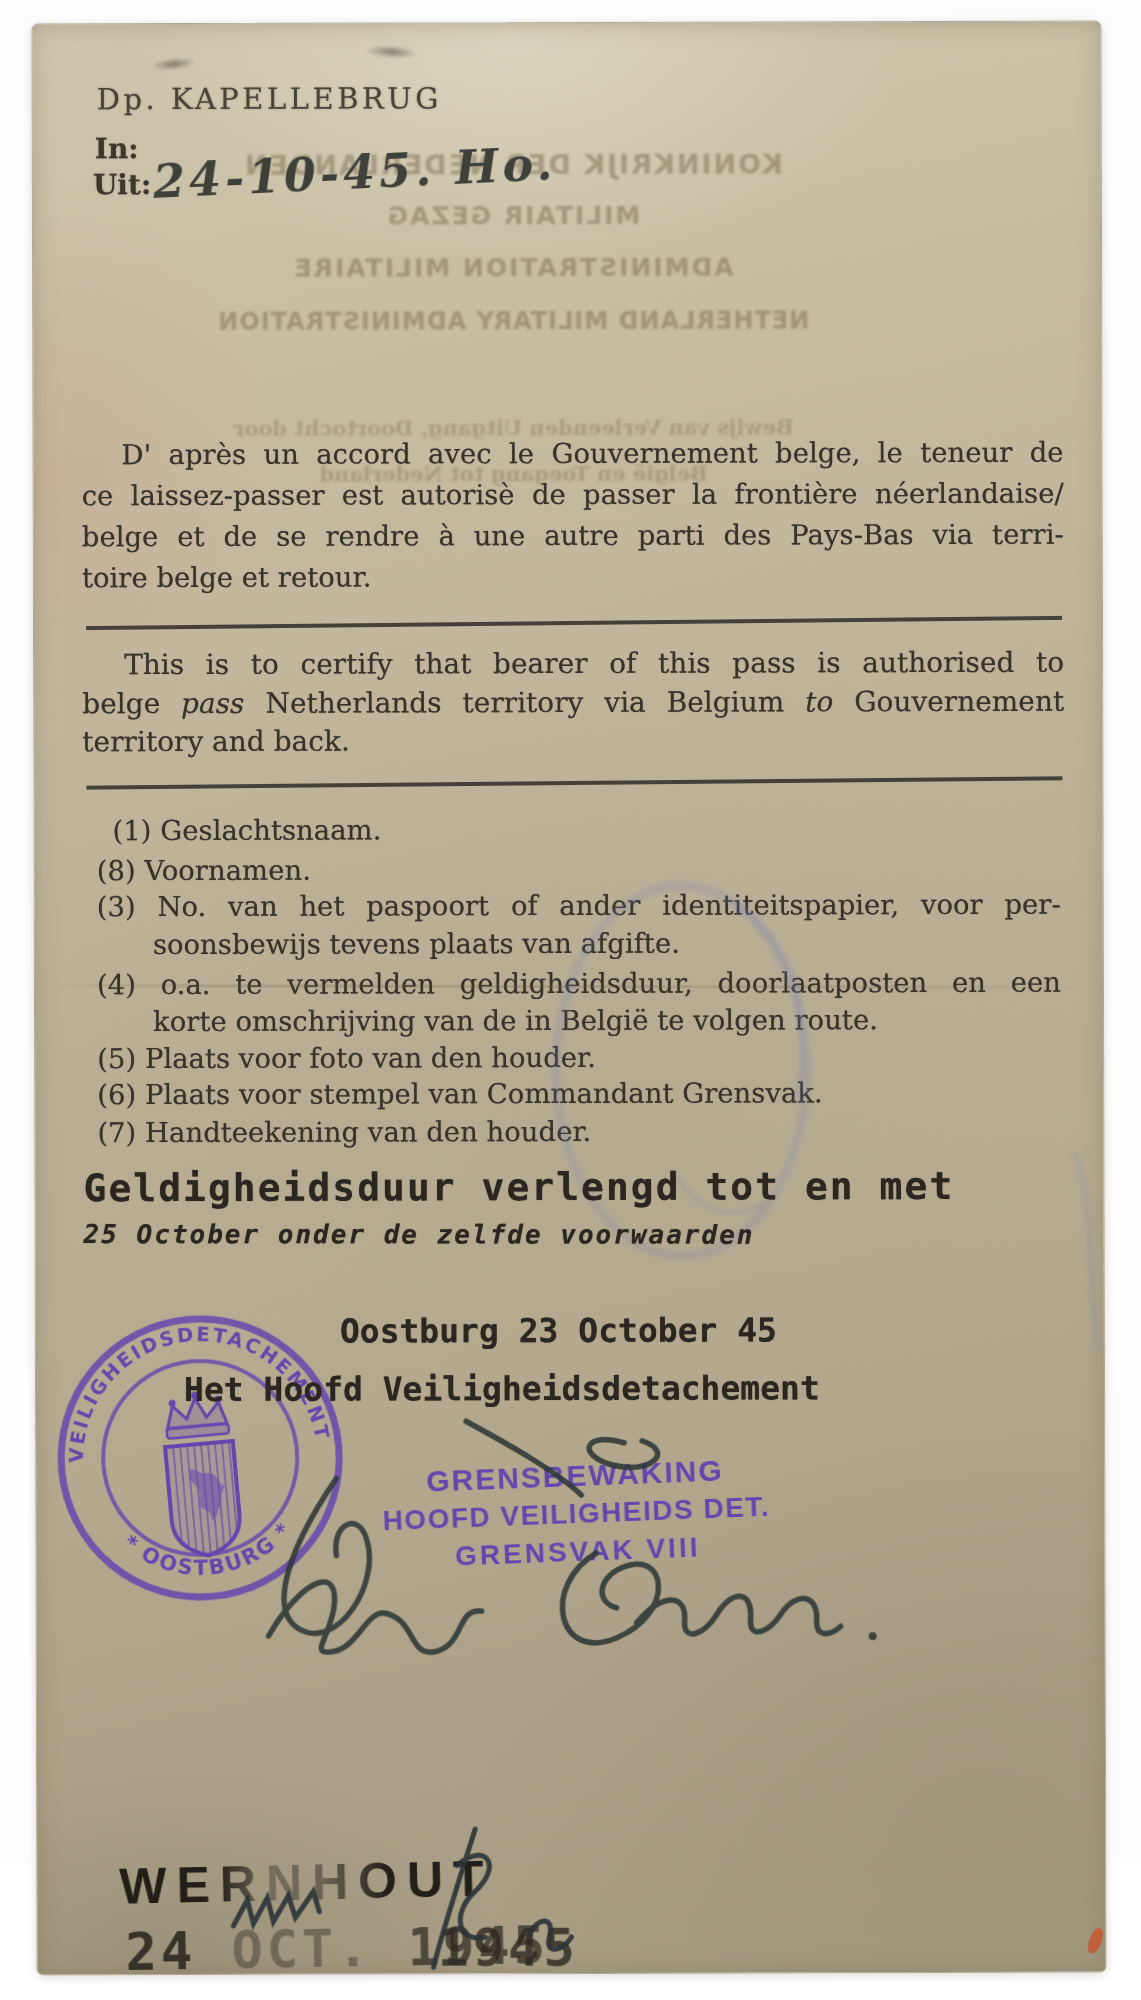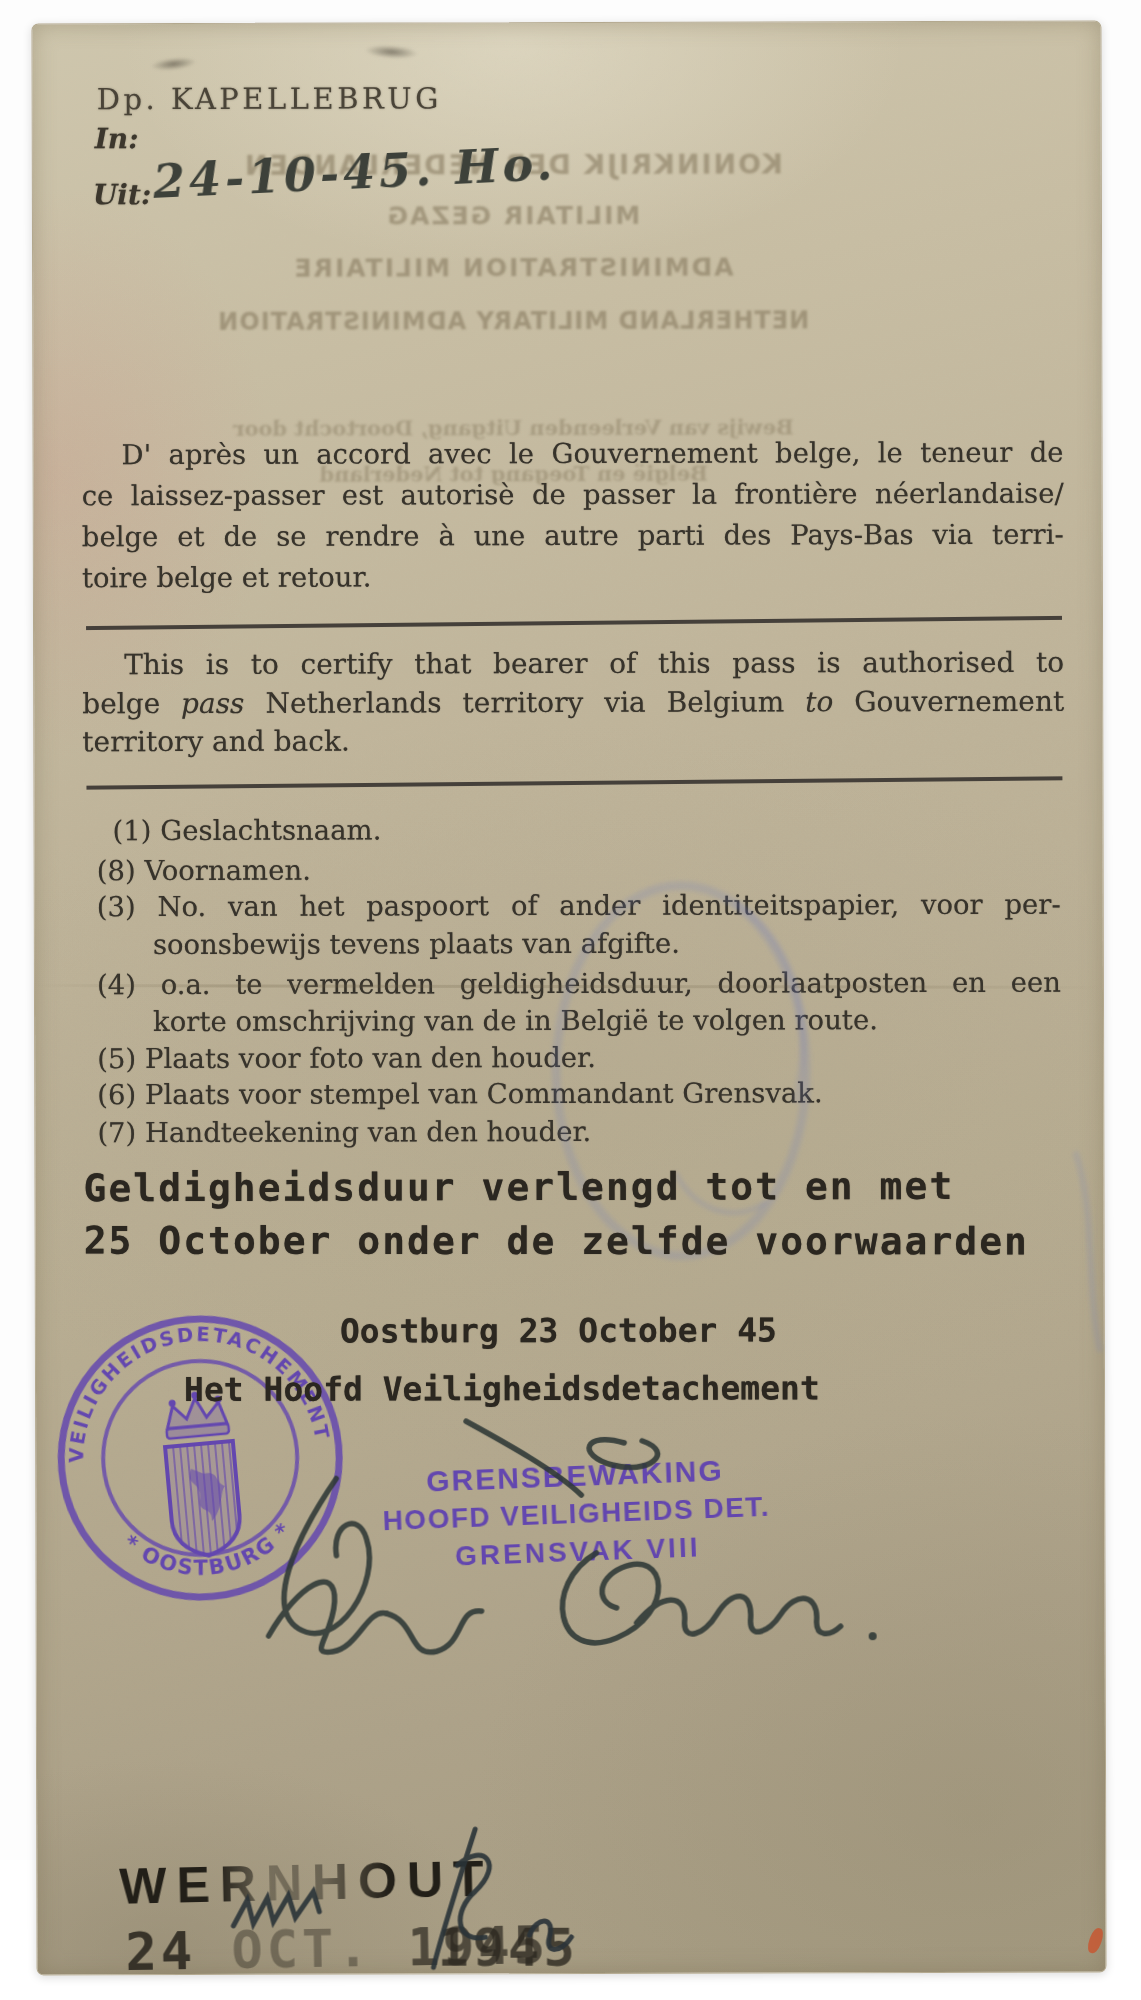--- a/index.html
+++ b/index.html
@@ -80,22 +80,22 @@
       <div class="abs bleed" style="top:230px;font-size:25px;letter-spacing:2px;">ADMINISTRATION MILITAIRE</div>
       <div class="abs bleed" style="top:284px;font-size:24px;letter-spacing:1px;">NETHERLAND MILITARY ADMINISTRATION</div>
       <div class="abs bleed small" style="top:392px;font-size:21px;">Bewijs van Verleenden Uitgang, Doortocht door</div>
       <div class="abs bleed small" style="top:438px;font-size:21px;">België en Toegang tot Nederland</div>
     </div>
 
     <div class="abs smudge" style="left:118px;top:34px;width:46px;height:12px;transform:rotate(-6deg);"></div>
     <div class="abs smudge" style="left:332px;top:22px;width:54px;height:13px;transform:rotate(4deg);"></div>
 
     <div class="abs hdr" style="left:64px;top:58px;">Dp. KAPELLEBRUG</div>
-    <div class="abs lbl" style="left:62px;top:98px;font-style:italic;">In:</div>
-    <div class="abs lbl" style="left:60px;top:154px;font-style:italic;">Uit:</div>
+    <div class="abs lbl" style="left:62px;top:108px;">In:</div>
+    <div class="abs lbl" style="left:60px;top:144px;">Uit:</div>
     <div class="abs hand" style="left:120px;top:122px;">24-10-45. Ho.</div>
 
     <div class="abs" style="left:48px;top:410px;width:982px;">
       <div class="print para jline" style="padding-left:40px;">D' après un accord avec le Gouvernement belge, le teneur de</div>
       <div class="print para jline">ce laissez-passer est autorisè de passer la frontière néerlandaise/</div>
       <div class="print para jline">belge et de se rendre à une autre parti des Pays-Bas via terri-</div>
       <div class="print para">toire belge et retour.</div>
     </div>
 
     <div class="abs rule" style="left:52px;top:598px;width:976px;transform:rotate(-0.45deg);"></div>
@@ -127,21 +127,21 @@
     <div class="abs crease" style="left:0;top:962px;width:1068px;"></div>
 
     <svg class="abs ghost" width="1068" height="1950" style="left:0;top:0;pointer-events:none;">
       <ellipse cx="646" cy="1048" rx="125" ry="185" fill="none" stroke="rgba(110,125,192,0.20)" stroke-width="9"></ellipse>
       <path d="M 700 880 C 760 920 780 1000 760 1080" fill="none" stroke="rgba(110,125,192,0.16)" stroke-width="7"></path>
       <path d="M 640 1150 C 660 1190 700 1200 730 1180" fill="none" stroke="rgba(110,125,192,0.20)" stroke-width="5"></path>
       <path d="M 1040 1130 C 1060 1190 1050 1260 1064 1330" fill="none" stroke="rgba(110,125,192,0.18)" stroke-width="6"></path>
     </svg>
 
     <div class="abs typed" style="left:48px;top:1142px;font-size:38px;letter-spacing:2px;">Geldigheidsduur verlengd tot en met</div>
-    <div class="abs typed" style="left:48px;top:1196px;font-size:38px;letter-spacing:2px;transform:rotate(0.2deg);">25 October onder de zelfde voorwaarden</div>
+    <div class="abs typed" style="left:48px;top:1196px;font-size:26px;letter-spacing:2px;transform:rotate(0.2deg);font-style:italic;">25 October onder de zelfde voorwaarden</div>
     <div class="abs typed" style="left:304px;top:1288px;font-size:33px;z-index:7;">Oostburg 23 October 45</div>
     <div class="abs typed" style="left:148px;top:1346px;font-size:33px;z-index:7;">Het Hoofd Veiligheidsdetachement</div>
 
     <svg class="abs stampsvg" width="300" height="300" viewBox="0 0 300 300" style="left:14px;top:1284px;z-index:6;">
       <g stroke="#5d3fb2" fill="none">
         <circle cx="150" cy="150" r="139" stroke-width="7" opacity="0.85"></circle>
         <circle cx="150" cy="150" r="97" stroke-width="4" opacity="0.8"></circle>
       </g>
       <defs>
         <path id="arcTop" d="M 33 150 A 117 117 0 0 1 267 150"></path>

